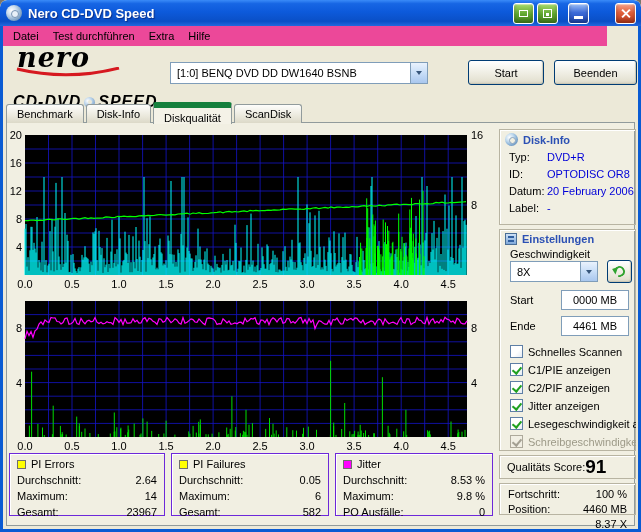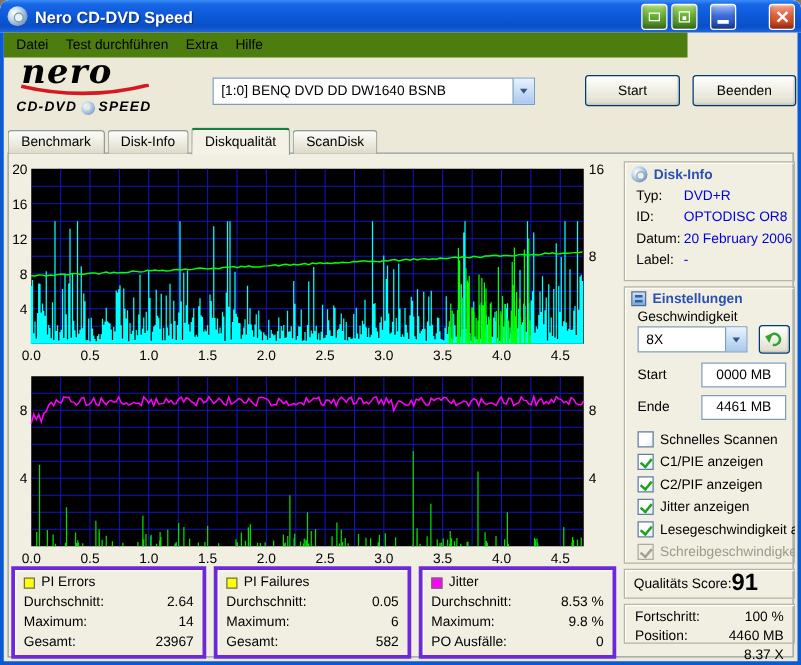--- a/index.html
+++ b/index.html
@@ -29,57 +29,57 @@
   .tbtn.red{background:linear-gradient(#F5A18A,#E0603C 45%,#C03C1B);margin-left:26px}
   .gl-sq{width:9px;height:7px;border:1px solid #fff}
   .gl-dk{width:9px;height:9px;border:1px solid #fff;position:relative}
   .gl-dk::after{content:"";position:absolute;left:2px;top:3px;width:3px;height:3px;background:#fff}
   .gl-min{width:9px;height:3px;background:#fff;margin-top:8px}
   .gl-x{position:relative;width:11px;height:11px}
   .gl-x::before,.gl-x::after{content:"";position:absolute;left:5px;top:0;width:2px;height:11px;background:#fff}
   .gl-x::before{transform:rotate(45deg)} .gl-x::after{transform:rotate(-45deg)}
 
   
-  .menubar{position:absolute;left:3px;top:26px;width:547px;height:20px;background:#4d7c0f;display:flex;align-items:center;padding-left:3px}
+  .menubar{position:absolute;left:3px;top:26px;width:604px;height:20px;background:#ec4899;display:flex;align-items:center;padding-left:3px}
   .menu-item{padding:3px 7px;color:#000;cursor:default}
 
   
   .logo{position:absolute;left:13px;top:45px;width:165px;height:54px}
   .logo-nero{font-family:"DejaVu Serif",serif;font-style:italic;font-weight:bold;font-size:27px;line-height:26px;color:#000;letter-spacing:1px;padding-left:4px}
   .logo-swoosh{display:block;margin-top:-4px}
-  .logo-sub{display:flex;align-items:center;gap:3px;font-style:italic;font-weight:bold;font-size:11px;letter-spacing:1px;color:#000;margin-top:3px}
+  .logo-sub{display:flex;align-items:center;gap:3px;font-style:italic;font-weight:bold;font-size:16px;letter-spacing:1px;color:#000;margin-top:16px}
   .mini-disc{width:11px;height:11px;border-radius:50%;background:radial-gradient(circle at 35% 35%,#fff,#B8D2EA 40%,#5E86B0);position:relative;flex:0 0 auto}
   .mini-disc::after{content:"";position:absolute;left:3.5px;top:3.5px;width:4px;height:4px;border-radius:50%;background:#ECE9D8}
 
   .combo{display:flex;align-items:stretch;border:1px solid #7F9DB9;background:#fff;cursor:default}
   .drive-combo{position:absolute;left:170px;top:62px;width:258px;height:22px}
   .combo-text{flex:1;display:flex;align-items:center;padding:0 6px;white-space:nowrap;overflow:hidden;color:#000}
   .combo-btn{width:17px;border-left:1px solid #7F9DB9;background:linear-gradient(#E9F2FD,#CBE0F8 45%,#A9C7EE);display:flex;align-items:center;justify-content:center}
   .arrow-down{width:0;height:0;border-left:3.5px solid transparent;border-right:3.5px solid transparent;border-top:4px solid #37567B}
 
   .xpbtn{position:absolute;border:1px solid #003C74;border-radius:3px;color:#000;font-size:11px;
     background:linear-gradient(#ffffff,#F3F2EA 40%,#E5E2D3 85%,#D8D5C4);
     display:flex;align-items:center;justify-content:center;box-shadow:inset -1px -1px 1px #C9C6B3;cursor:default}
   .start-btn{left:468px;top:60px;width:76px;height:25px}
   .quit-btn{left:554px;top:60px;width:83px;height:25px}
 
   
   .tabs{position:absolute;left:6px;top:101px;height:22px;display:flex;align-items:flex-end;z-index:5}
   .tab{height:19px;padding:3px 10px 0;border:1px solid #919B9C;border-bottom:none;border-radius:3px 3px 0 0;
     background:linear-gradient(#FDFDFB,#EBE9DD 60%,#DCD9C8);margin-right:2px;color:#000;cursor:default;position:relative}
-  .tab.active{height:22px;padding-top:4px;background:#F4F2E7;border-top:2px solid #15803d;z-index:6;margin-bottom:-1px}
+  .tab.active{height:22px;padding-top:4px;background:#F4F2E7;border-top:6px solid #15803d;z-index:6;margin-bottom:-1px}
 
   
   .page{position:absolute;left:6px;top:122px;width:629px;height:404px;border:1px solid #919B9C;background:#F1EFE2;z-index:4}
   .chart{position:absolute;left:0}
   .c1{top:6px}
   .c2{top:172px}
 
   
-  .statbox{position:absolute;top:330px;height:74px;border:3px solid #6d28d9;box-shadow:inset 1px 1px 0 #fff;padding:4px 7px 0 7px}
+  .statbox{position:absolute;top:330px;height:63px;border:1px solid #6d28d9;box-shadow:inset 1px 1px 0 #fff;padding:4px 7px 0 7px}
   #stat0{left:2px;width:156px} #stat1{left:164px;width:158px} #stat2{left:328px;width:158px}
   .stat-title{display:flex;align-items:center;gap:5px;color:#000;margin-bottom:3px}
   .stat-sq{width:9px;height:9px;border:1px solid #6E6E6E;flex:0 0 auto}
   .stat-row{display:flex;justify-content:space-between;margin-top:4px}
   .stat-row .v{color:#000}
 
   
   .rbox{position:absolute;left:492px;width:137px;border:1px solid #B8B4A2;box-shadow:inset 1px 1px 0 #fff}
   .rhead{display:flex;align-items:center;gap:5px;color:#2B50B4;font-weight:bold;padding:3px 0 3px 5px}
   #diskinfo{top:6px;height:96px}

